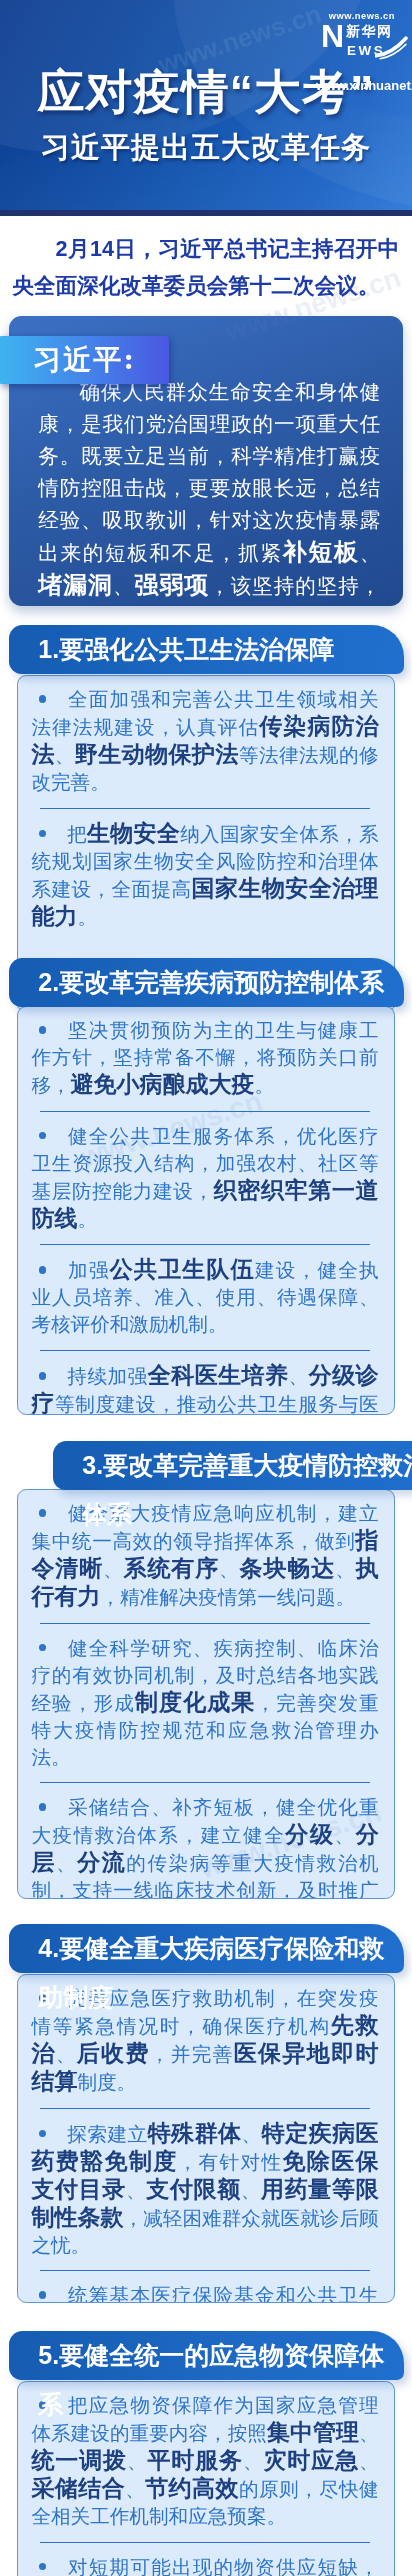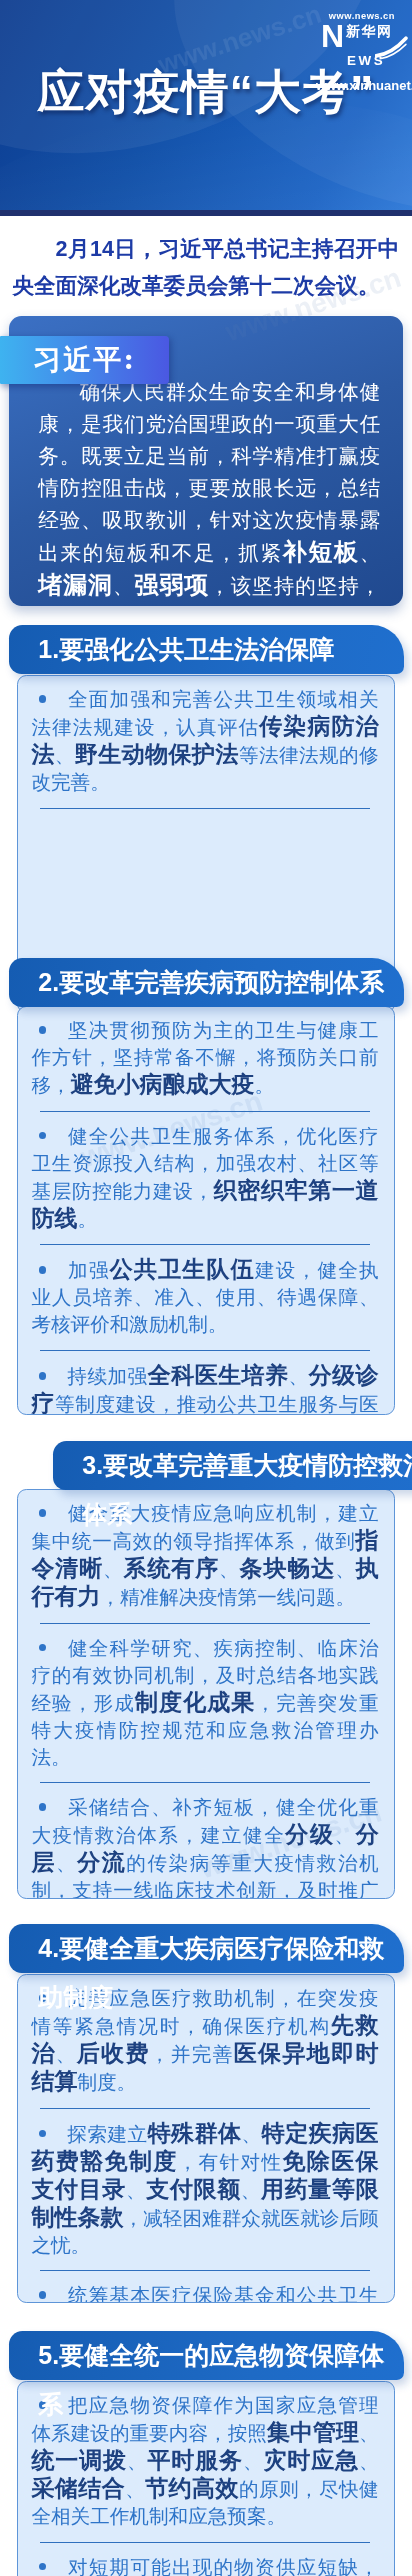--- a/index.html
+++ b/index.html
@@ -21,21 +21,21 @@
        text-shadow:2.1px 2.6px 4.1px rgba(5,15,60,.5);z-index:2;}
   .subtitle{position:absolute;top:128px;left:0;width:100%;text-align:center;color:#fff;
        font-size:29px;font-weight:bold;letter-spacing:1px;
        text-shadow:1.5px 2.1px 3.1px rgba(5,15,60,.5);z-index:2;}
   
   .logo{position:absolute;top:11.3px;right:4.1px;width:92px;text-align:center;color:#fff;z-index:3;}
   .logo-url-top{font-size:9.3px;font-weight:bold;letter-spacing:0.5px;}
   .logo-mark{position:relative;height:45px;margin-top:1px;}
   .logo-n{position:absolute;left:5.2px;top:-2.1px;font-size:32px;font-weight:bold;line-height:32px;}
   .logo-cn{position:absolute;left:30px;top:1px;font-size:14px;font-weight:bold;letter-spacing:1.5px;}
-  .logo-ews{position:absolute;left:31px;top:20.6px;font-size:13.4px;font-weight:bold;letter-spacing:2.6px;margin-top:10px;}
+  .logo-ews{position:absolute;left:31px;top:20.6px;font-size:13.4px;font-weight:bold;letter-spacing:2.6px;}
   .logo-swoosh{position:absolute;right:0px;top:13.4px;}
   .logo-url-bottom{font-size:13px;font-weight:bold;margin-top:11px;}
   
   .intro{position:absolute;top:230px;left:12.4px;width:387px;font-size:21.6px;font-weight:bold;
        color:#1d3ba6;line-height:37px;text-indent:2em;text-align:justify;}
   
   .qcard{position:absolute;top:316px;left:9.3px;width:394px;height:290px;border-radius:12.4px;
        background:linear-gradient(160deg,#3b70c4 0%,#2c5aa4 48%,#20498f 100%);
        box-shadow:0 5.2px 11.3px rgba(30,70,140,.28);overflow:hidden;z-index:1;}
   .qtext{position:absolute;top:60px;left:29px;width:342px;color:#fff;font-size:20.6px;
@@ -88,39 +88,41 @@
         <span class="logo-cn">新华网</span>
         <span class="logo-ews">EWS</span>
         <svg class="logo-swoosh" width="33" height="24" viewBox="0 0 64 46">
           <path d="M2 38 C 20 36 42 24 60 4" stroke="#ffffff" stroke-width="7" fill="none" stroke-linecap="round"></path>
           <path d="M10 44 C 28 41 46 30 60 16" stroke="#ffffff" stroke-width="3" fill="none" stroke-linecap="round"></path>
         </svg>
       </div>
       <div class="logo-url-bottom">www.xinhuanet.com</div>
     </div>
     <div class="title">应对疫情“大考”</div>
+    <div class="subtitle">习近平提出五大改革任务</div>
     <div class="hdr-strip"></div>
   </div>
 
   <div class="intro">2月14日，习近平总书记主持召开中央全面深化改革委员会第十二次会议。</div>
 
   <div class="qcard">
     <div class="qtext"><span>确保人民群众生命安全和身体健康，是我们党治国理政的一项重大任务。既要立足当前，科学精准打赢疫情防控阻击战，更要放眼长远，总结经验、吸取教训，针对这次疫情暴露出来的短板和不足，抓紧</span><span class="qem">补短板</span><span>、</span><span class="qem">堵漏洞</span><span>、</span><span class="qem">强弱项</span><span>，该坚持的坚持，该完善的完善，该建立的建立，该落实的落实，完善</span></div>
   </div>
   <div class="ribbon">
     <span>习近平:</span>
   </div>
   <div class="wm wm-a">www.news.cn</div>
 
   <div class="bar s1bar">
     <span>1.要强化公共卫生法治保障</span>
   </div>
   <div class="panel s1panel">
     <p class="b"><span class="dot"></span><span><span>全面加强和完善公共卫生领域相关法律法规建设，认真评估</span><span class="em">传染病防治法</span><span>、</span><span class="em">野生动物保护法</span><span>等法律法规的修改完善。</span></span></p>
     <hr class="div">
+    <p class="b"><span class="dot"></span><span><span>把</span><span class="em">生物安全</span><span>纳入国家安全体系，系统规划国家生物安全风险防控和治理体系建设，全面提高</span><span class="em">国家生物安全治理能力</span><span>。</span></span></p>
 
   </div>
 
   <div class="bar s2bar">
     <span>2.要改革完善疾病预防控制体系</span>
   </div>
   <div class="panel s2panel">
     <p class="b"><span class="dot"></span><span><span>坚决贯彻预防为主的卫生与健康工作方针，坚持常备不懈，将预防关口前移，</span><span class="em">避免小病酿成大疫</span><span>。</span></span></p>
     <hr class="div">
     <p class="b"><span class="dot"></span><span><span>健全公共卫生服务体系，优化医疗卫生资源投入结构，加强农村、社区等基层防控能力建设，</span><span class="em">织密织牢第一道防线</span><span>。</span></span></p>

